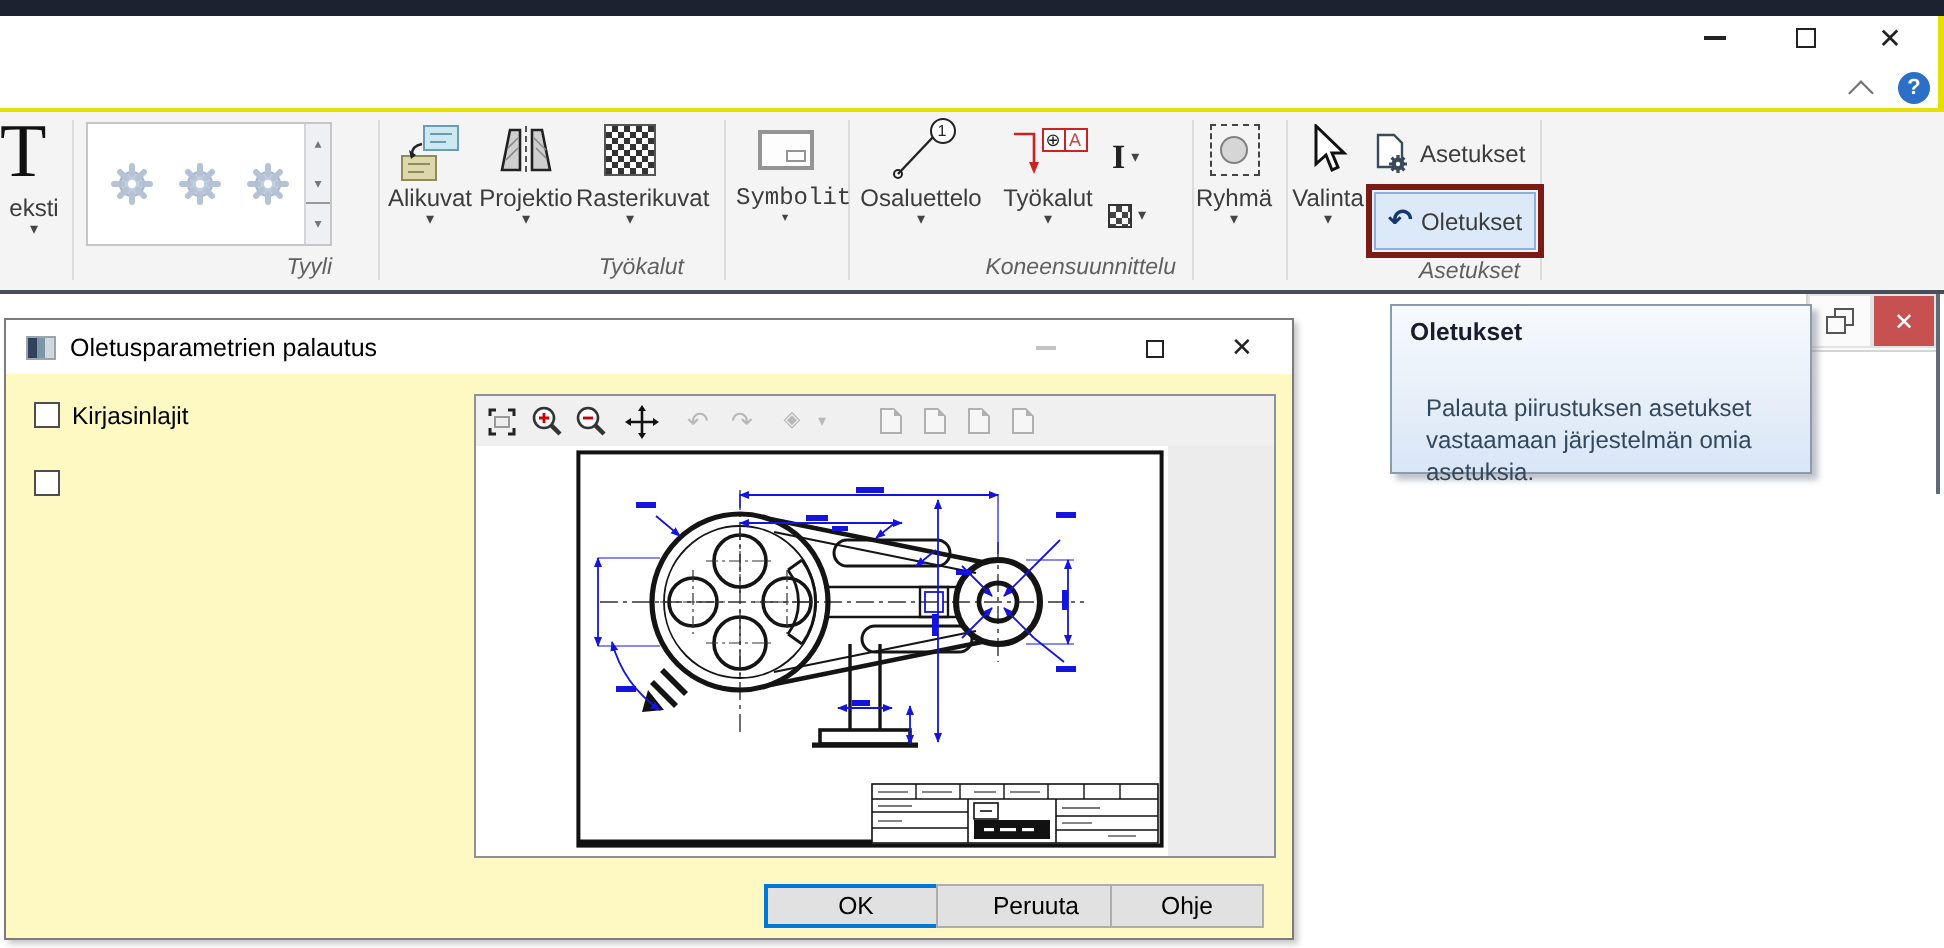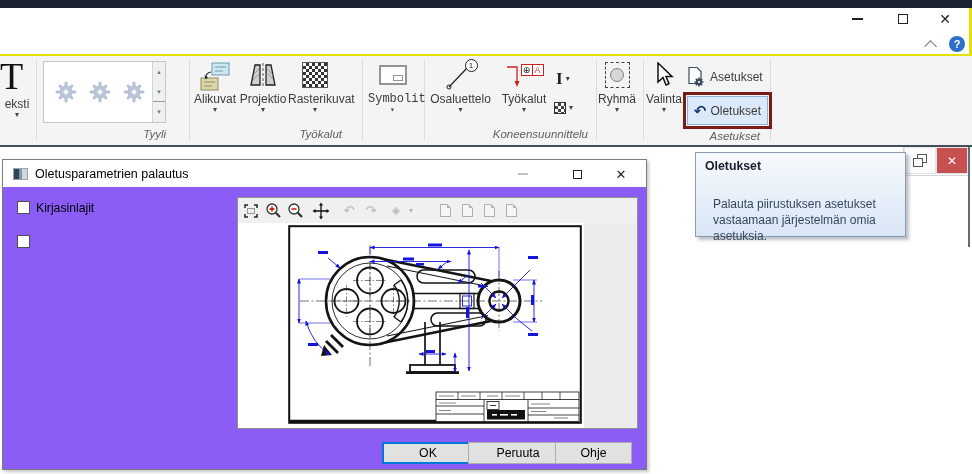--- a/index.html
+++ b/index.html
@@ -63,21 +63,21 @@
   .content-bg{left:0;top:147px;width:972px;height:327px;background:#fff;}
   .mdi-strip{left:903px;top:147px;width:66px;height:29px;background:#fbfbfb;border-left:1px solid #d5d5d5;border-bottom:1px solid #d5d5d5;display:flex;}
   .mdi-btn{width:32px;height:27px;border:1px solid #e3e3e3;display:flex;align-items:center;justify-content:center;position:relative;}
   .mdi-restore i{position:absolute;display:block;border:1.2px solid #555;width:10px;height:9px;}
   .mdi-restore i.b{left:12px;top:6px;}
   .mdi-restore i.f{left:8px;top:10px;background:#fbfbfb;}
   .mdi-close{background:#c75050;color:#fff;font-weight:bold;font-size:12px;}
   .paneledge{left:968px;top:147px;width:2px;height:100px;background:#5f6b7a;}
 
   
-  .dialog{left:2px;top:159px;width:645px;height:311px;background:#8b5cf6;border:1px solid #7c7c7c;
+  .dialog{left:2px;top:159px;width:645px;height:311px;background:#fef9c3;border:1px solid #7c7c7c;
           box-shadow:2px 2px 3px rgba(0,0,0,.22);}
   .dlg-title{position:absolute;left:0;top:0;width:100%;height:27px;background:#fff;}
   .dlg-title-text{position:absolute;left:32px;top:7px;font-size:12.5px;color:#000;}
   .dlg-icon{position:absolute;left:10px;top:8px;width:15px;height:12px;border:1px solid #9aa4ab;
             background:linear-gradient(90deg,#31425e 0 35%,#7e95a8 35% 65%,#cfd8dc 65%);}
   .dlg-ctl{position:absolute;top:4px;width:28px;height:20px;display:flex;align-items:center;justify-content:center;}
   .cbbox{position:absolute;width:13px;height:13px;background:#fff;border:1px solid #4d4d4d;}
   .cblabel{position:absolute;font-size:12.2px;color:#000;}
   .preview{position:absolute;left:234px;top:37px;width:401px;height:232px;border:1px solid #8d9298;background:#f0f0f0;}
   .ptools{position:absolute;left:0;top:0;width:100%;height:25px;background:#f0f0f0;display:flex;align-items:center;}

